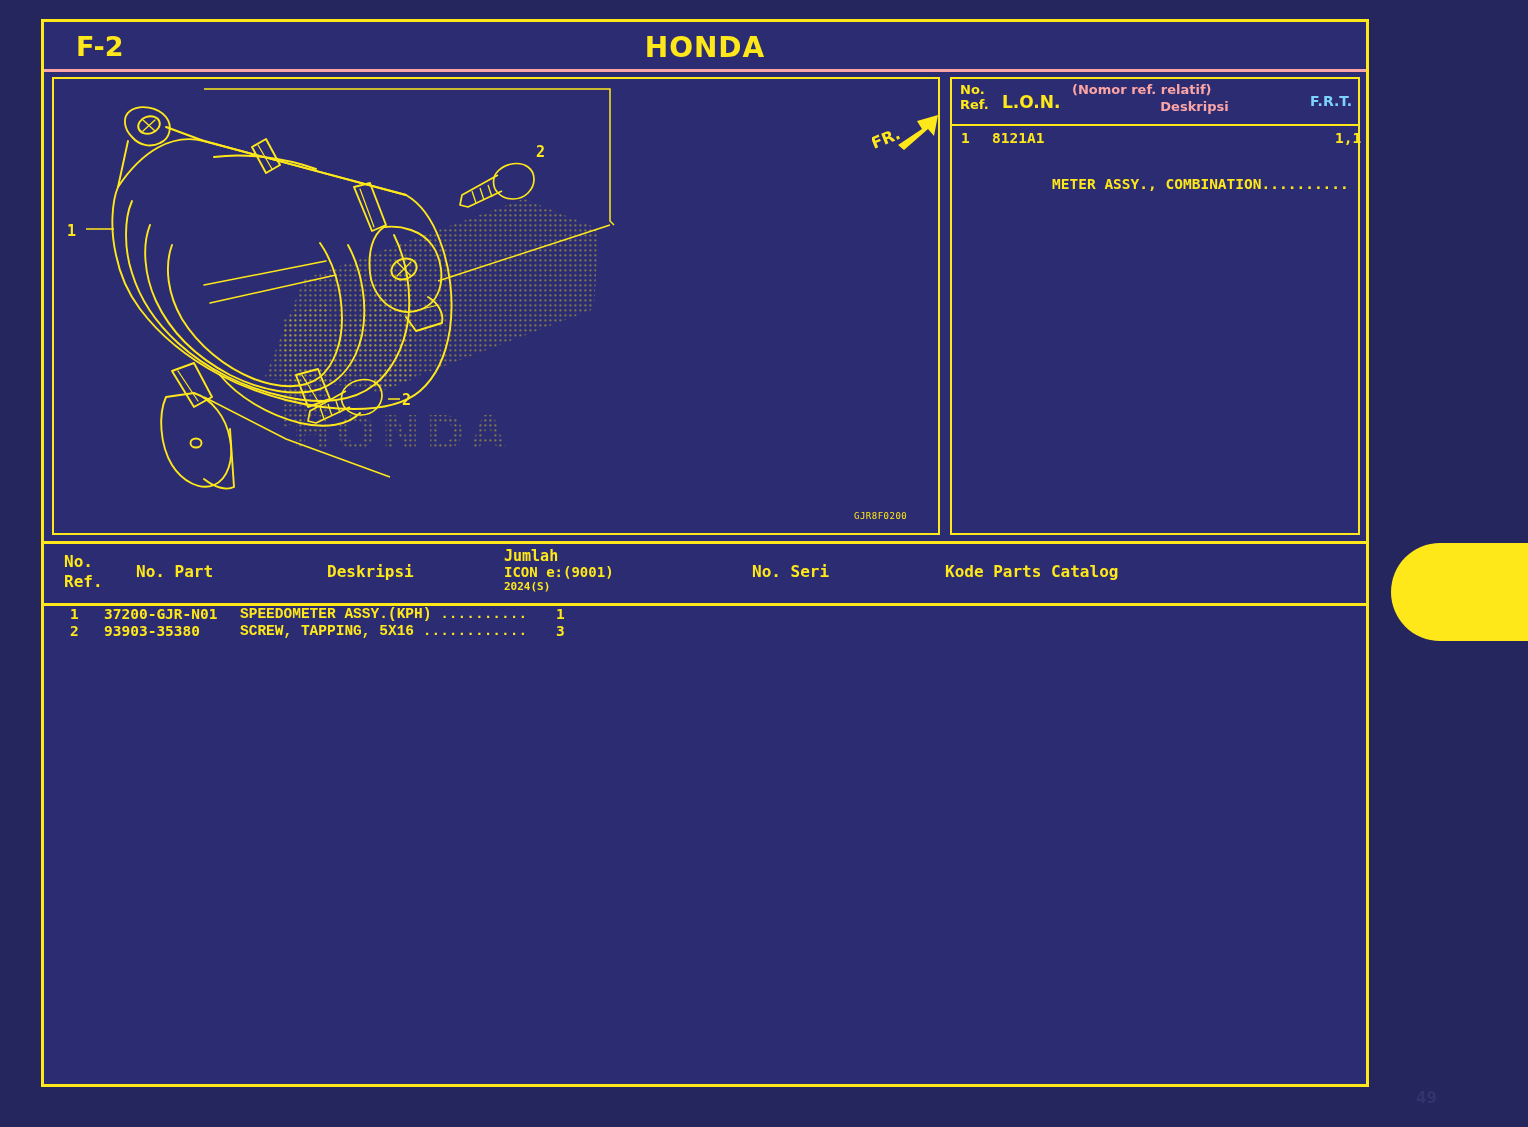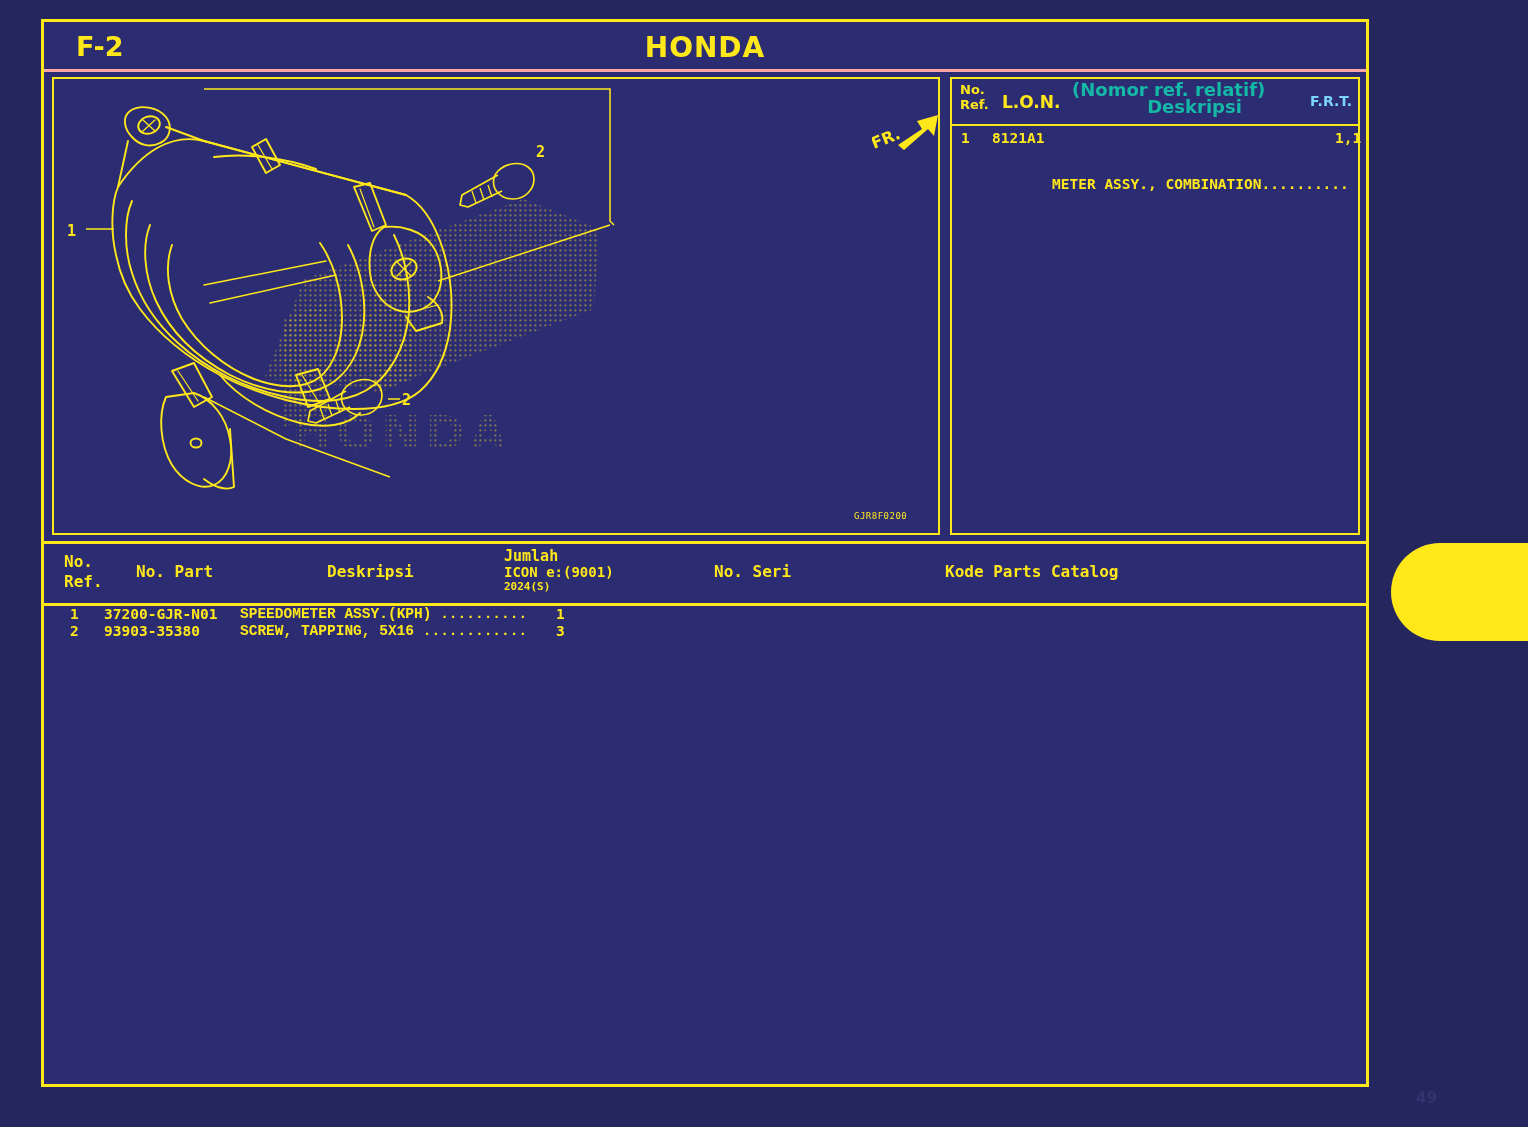--- a/index.html
+++ b/index.html
@@ -138,23 +138,23 @@
     font-size: 17px;
     color: #ffe81a;
   }
   .lon-desc {
     position: absolute;
     left: 120px;
     top: 2px;
     width: 245px;
     font-family: "DejaVu Sans", sans-serif;
     font-weight: bold;
-    font-size: 18px;
+    font-size: 13px;
     line-height: 17px;
-    color: #14b8a6;
+    color: #fca5a5;
   }
   .lon-desc .l1 { display: block; text-align: left; }
   .lon-desc .l2 { display: block; text-align: center; }
   .lon-frt {
     position: absolute;
     right: 6px;
     top: 14px;
     font-family: "DejaVu Sans", sans-serif;
     font-weight: bold;
     font-size: 14px;
@@ -191,21 +191,21 @@
     font-weight: bold;
     color: #ffe81a;
   }
   .ph-noref   { left: 20px;  top: 8px;  font-size: 16px; line-height: 20px; }
   .ph-nopart  { left: 92px;  top: 18px; font-size: 16px; }
   .ph-desk    { left: 283px; top: 18px; font-size: 16px; }
   .ph-jumlah  { left: 460px; top: 4px;  width: 210px; text-align: left; }
   .ph-jumlah .j1 { display: block; font-size: 15px; line-height: 16px; }
   .ph-jumlah .j2 { display: block; font-size: 14px; line-height: 16px; }
   .ph-jumlah .j3 { display: block; font-size: 11px; line-height: 14px; }
-  .ph-seri    { left: 670px; top: 18px; font-size: 16px; }
+  .ph-seri    { left: 708px; top: 18px; font-size: 16px; }
   .ph-kode    { left: 901px; top: 18px; font-size: 16px; }
 
   
   .parts-body {
     position: absolute;
     left: 0;
     top: 584px;
     width: 100%;
     bottom: 0;
   }

